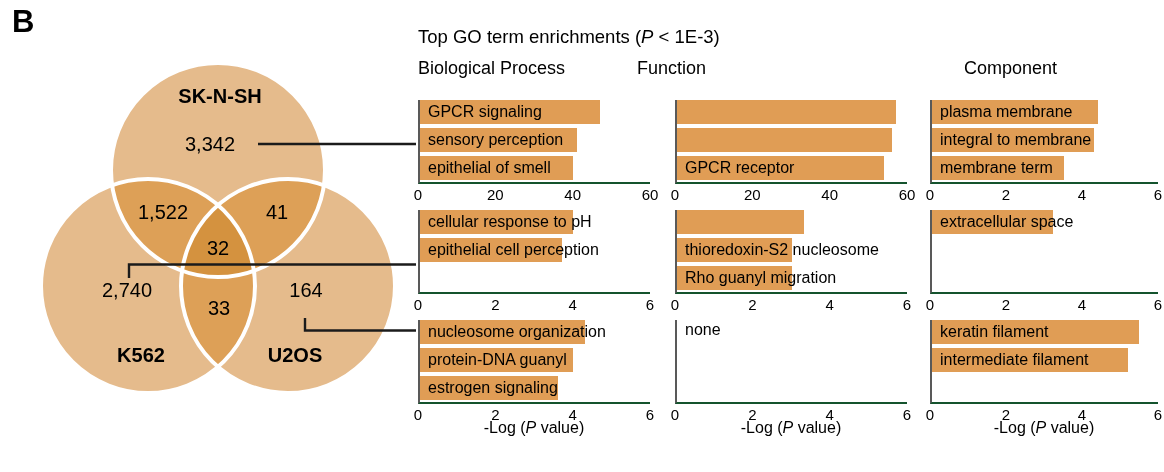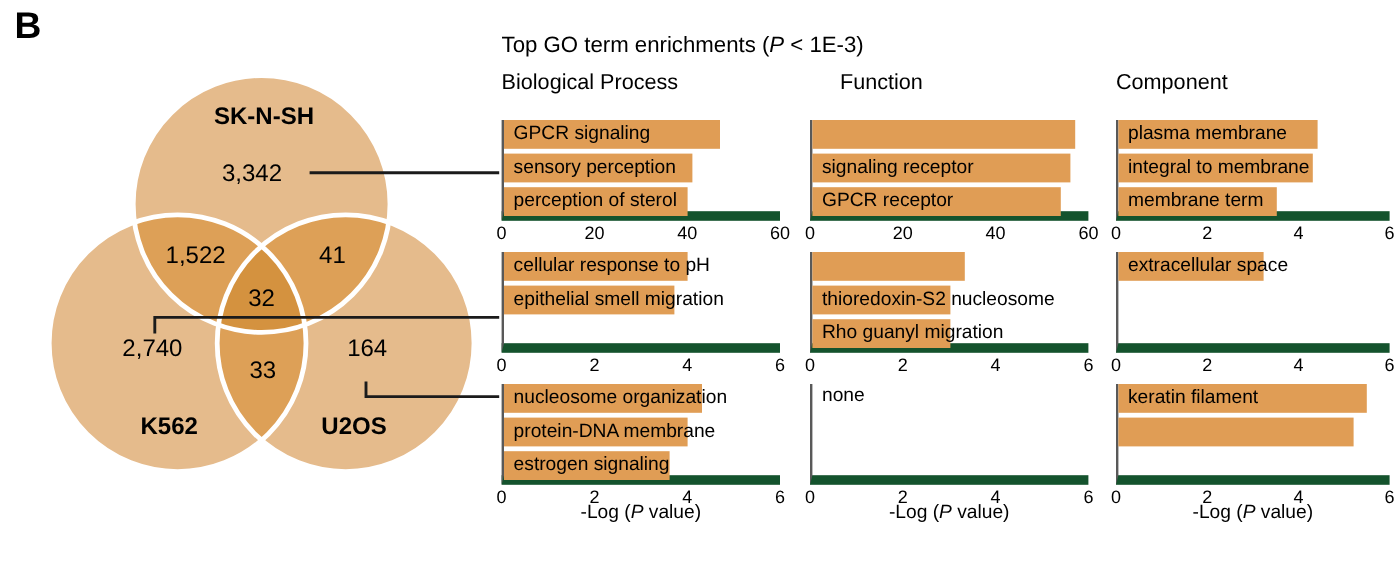--- a/index.html
+++ b/index.html
@@ -15,21 +15,21 @@
   .col-header{position:absolute;top:58px;font-size:18px;text-align:right;}
   .italic{font-style:italic;}
 
   .chart-cell{position:absolute;}
   .col1{left:418px;width:232px;}
   .col2{left:675px;width:232px;}
   .col3{left:930px;width:228px;}
   .row1{top:100px;}
   .row2{top:210px;}
   .row3{top:320px;}
-  .plot{position:relative;height:84px;border-left:2px solid #595959;border-bottom:8px solid #14532d;box-sizing:border-box;}
+  .plot{position:relative;height:84px;border-left:2px solid #595959;border-bottom:2px solid #14532d;box-sizing:border-box;}
   .bar-row{position:relative;height:24px;margin-bottom:4px;}
   .bar{position:absolute;left:0;top:0;height:24px;}
   .bar-label{position:absolute;left:8px;top:0;line-height:24px;font-size:16px;white-space:nowrap;}
   .none-label{position:absolute;left:8px;top:1px;font-size:16px;}
   .ticks{position:relative;height:18px;margin-top:2px;}
   .tick{position:absolute;top:0;transform:translateX(-50%);font-size:15px;}
   .xaxis-title{position:absolute;top:419px;text-align:center;font-size:16px;}
   .xt1{left:418px;width:232px;}
   .xt2{left:675px;width:232px;}
   .xt3{left:930px;width:228px;}
@@ -78,53 +78,52 @@
     <text class="venn-count" x="127" y="297">2,740</text>
     <text class="venn-count" x="219" y="315">33</text>
     <text class="venn-count" x="306" y="297">164</text>
     <text class="venn-name" x="141" y="362">K562</text>
     <text class="venn-name" x="295" y="362">U2OS</text>
   </svg>
 
   <div id="title"><span>Top GO term enrichments (</span><span class="italic">P</span><span> &lt; 1E-3)</span></div>
 
   <div class="col-header" style="left:418px">Biological Process</div>
-  <div class="col-header" style="left:700px">Function</div>
-  <div class="col-header" style="left:930px">Component</div>
+  <div class="col-header" style="left:637px">Function</div>
+  <div class="col-header" style="left:964px">Component</div>
 
   <div class="chart-cell col1 row1">
       <div class="plot">
         <div class="bar-row">
           <div class="bar" style="width: 78.3333%; background: rgb(224, 157, 85);"></div>
           <div class="bar-label">GPCR signaling</div>
         </div>
         <div class="bar-row">
           <div class="bar" style="width: 68.3333%; background: rgb(224, 157, 85);"></div>
           <div class="bar-label">sensory perception</div>
         </div>
         <div class="bar-row">
           <div class="bar" style="width: 66.6667%; background: rgb(224, 157, 85);"></div>
-          <div class="bar-label">perception of sterol</div>
+          <div class="bar-label">epithelial of smell</div>
         </div>
       </div>
       <div class="ticks">
         <span class="tick" style="left: 0%;">0</span>
         <span class="tick" style="left: 33.3333%;">20</span>
         <span class="tick" style="left: 66.6667%;">40</span>
         <span class="tick" style="left: 100%;">60</span>
       </div>
     </div>
   <div class="chart-cell col2 row1">
       <div class="plot">
         <div class="bar-row">
           <div class="bar" style="width: 95%; background: rgb(224, 157, 85);"></div>
         </div>
         <div class="bar-row">
           <div class="bar" style="width: 93.3333%; background: rgb(224, 157, 85);"></div>
-          <div class="bar-label">signaling receptor</div>
         </div>
         <div class="bar-row">
           <div class="bar" style="width: 90%; background: rgb(224, 157, 85);"></div>
           <div class="bar-label">GPCR receptor</div>
         </div>
       </div>
       <div class="ticks">
         <span class="tick" style="left: 0%;">0</span>
         <span class="tick" style="left: 33.3333%;">20</span>
         <span class="tick" style="left: 66.6667%;">40</span>
@@ -154,21 +153,21 @@
       </div>
     </div>
   <div class="chart-cell col1 row2">
       <div class="plot">
         <div class="bar-row">
           <div class="bar" style="width: 66.6667%; background: rgb(224, 157, 85);"></div>
           <div class="bar-label">cellular response to pH</div>
         </div>
         <div class="bar-row">
           <div class="bar" style="width: 61.6667%; background: rgb(224, 157, 85);"></div>
-          <div class="bar-label">epithelial smell migration</div>
+          <div class="bar-label">epithelial cell perception</div>
         </div>
       </div>
       <div class="ticks">
         <span class="tick" style="left: 0%;">0</span>
         <span class="tick" style="left: 33.3333%;">2</span>
         <span class="tick" style="left: 66.6667%;">4</span>
         <span class="tick" style="left: 100%;">6</span>
       </div>
     </div>
   <div class="chart-cell col2 row2">
@@ -207,21 +206,21 @@
       </div>
     </div>
   <div class="chart-cell col1 row3">
       <div class="plot">
         <div class="bar-row">
           <div class="bar" style="width: 71.6667%; background: rgb(224, 157, 85);"></div>
           <div class="bar-label">nucleosome organization</div>
         </div>
         <div class="bar-row">
           <div class="bar" style="width: 66.6667%; background: rgb(224, 157, 85);"></div>
-          <div class="bar-label">protein-DNA membrane</div>
+          <div class="bar-label">protein-DNA guanyl</div>
         </div>
         <div class="bar-row">
           <div class="bar" style="width: 60%; background: rgb(224, 157, 85);"></div>
           <div class="bar-label">estrogen signaling</div>
         </div>
       </div>
       <div class="ticks">
         <span class="tick" style="left: 0%;">0</span>
         <span class="tick" style="left: 33.3333%;">2</span>
         <span class="tick" style="left: 66.6667%;">4</span>
@@ -240,20 +239,21 @@
       </div>
     </div>
   <div class="chart-cell col3 row3">
       <div class="plot">
         <div class="bar-row">
           <div class="bar" style="width: 91.6667%; background: rgb(224, 157, 85);"></div>
           <div class="bar-label">keratin filament</div>
         </div>
         <div class="bar-row">
           <div class="bar" style="width: 86.6667%; background: rgb(224, 157, 85);"></div>
+          <div class="bar-label">intermediate filament</div>
         </div>
       </div>
       <div class="ticks">
         <span class="tick" style="left: 0%;">0</span>
         <span class="tick" style="left: 33.3333%;">2</span>
         <span class="tick" style="left: 66.6667%;">4</span>
         <span class="tick" style="left: 100%;">6</span>
       </div>
     </div>
 

